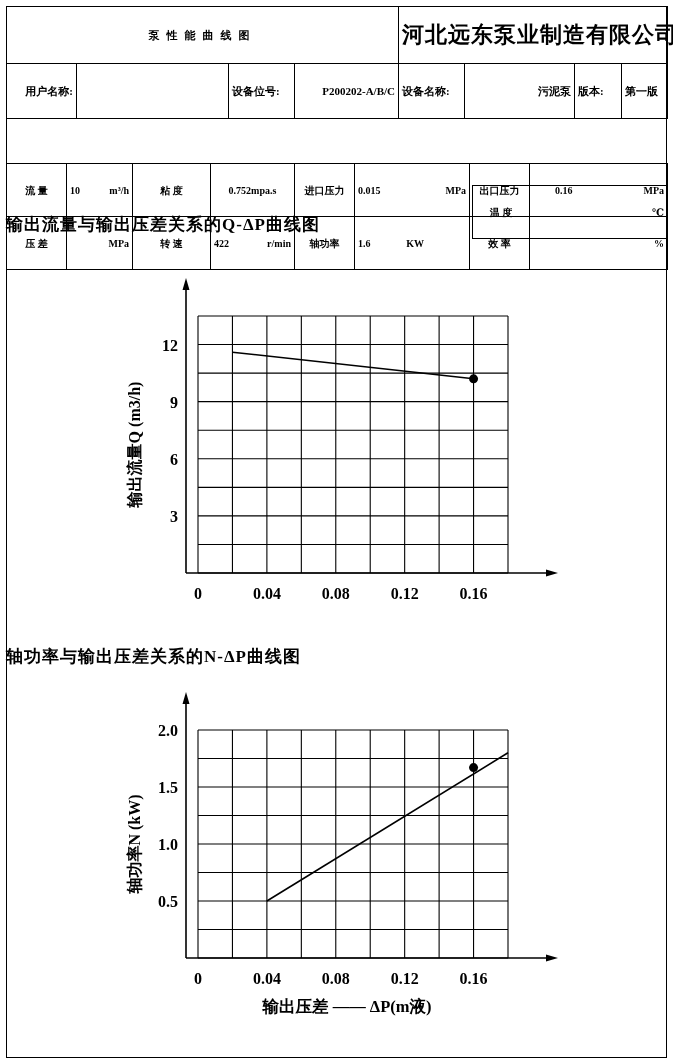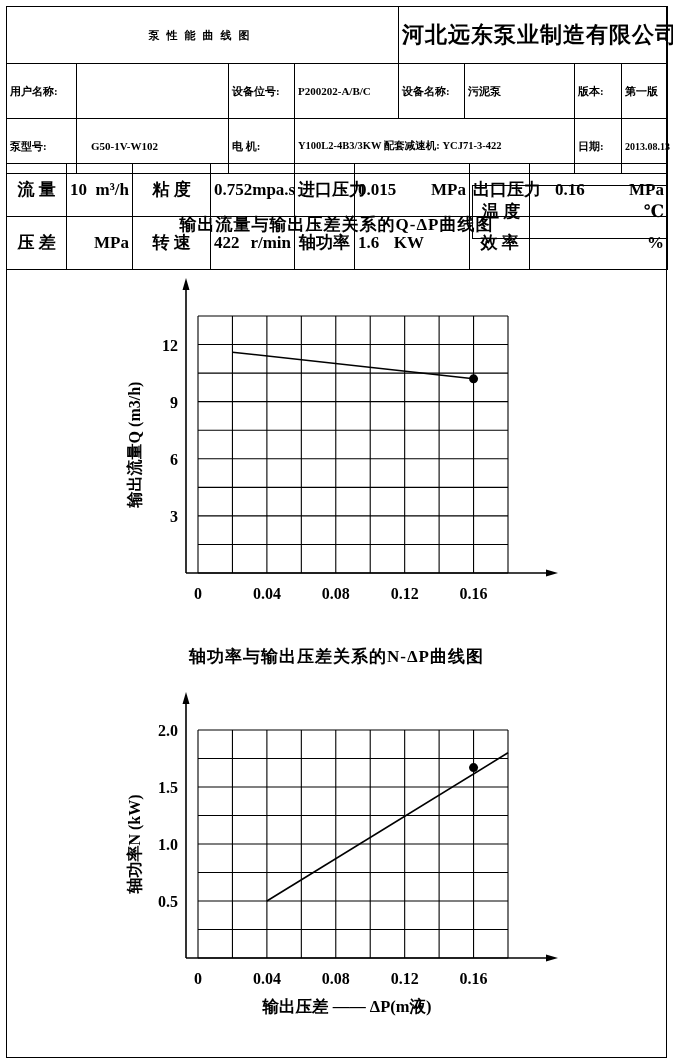--- a/index.html
+++ b/index.html
@@ -48,39 +48,39 @@
     font-size:25px;
     letter-spacing:7px;
     font-weight:bold;
   }
   .title-cell.company{
     font-size:22px;
     letter-spacing:1px;
   }
   .lbl{font-weight:bold;}
   .ctr{text-align:left;}
-  .lft{text-align:left;}
+  .lft{text-align:right;}
   .rgt{text-align:right;margin-left:13px;}
   .req-row td{
     text-align:center;
-    font-size:17px;
+    font-size:10px;
     height:20px;
   }
   .spread{
     display:flex;
     justify-content:space-between;
     align-items:center;
     width:100%;
   }
   .spread span{display:inline-block;}
 
   
   .chart-block{position:absolute;left:6px;width:661px;}
   .chart-title{
-    text-align:center;
+    text-align:left;
     font-size:17px;
     font-weight:bold;
     letter-spacing:1px;
     font-family:"Liberation Serif","DejaVu Serif",serif;
   }
   .chart-svg{display:block;}
   svg text{
     font-family:"Liberation Serif","DejaVu Serif",serif;
     font-weight:bold;
     fill:#000;
@@ -111,28 +111,20 @@
     </tr>
     <tr>
       <td class="lbl lft">用户名称:</td>
       <td class="lft"></td>
       <td class="lbl ctr">设备位号:</td>
       <td class="lft">P200202-A/B/C</td>
       <td class="lbl ctr">设备名称:</td>
       <td class="lft">污泥泵</td>
       <td class="lbl ctr">版本:</td>
       <td class="ctr">第一版</td>
-    </tr>
-    <tr>
-      <td class="lbl lft">泵型号:</td>
-      <td class="lft" style="padding-left:14px">G50-1V-W102</td>
-      <td class="lbl ctr">电 机:</td>
-      <td class="ctr" colspan="3" style="font-size:10.5px">Y100L2-4B3/3KW   配套减速机: YCJ71-3-422</td>
-      <td class="lbl ctr">日期:</td>
-      <td class="ctr" style="font-size:10px">2013.08.13</td>
     </tr>
   </tbody>
     </table>
 
   <table class="hdr" style="top:163px">
     <colgroup>
       <col style="width:60px">
         <col style="width:66px">
       <col style="width:78px">
         <col style="width:84px">

